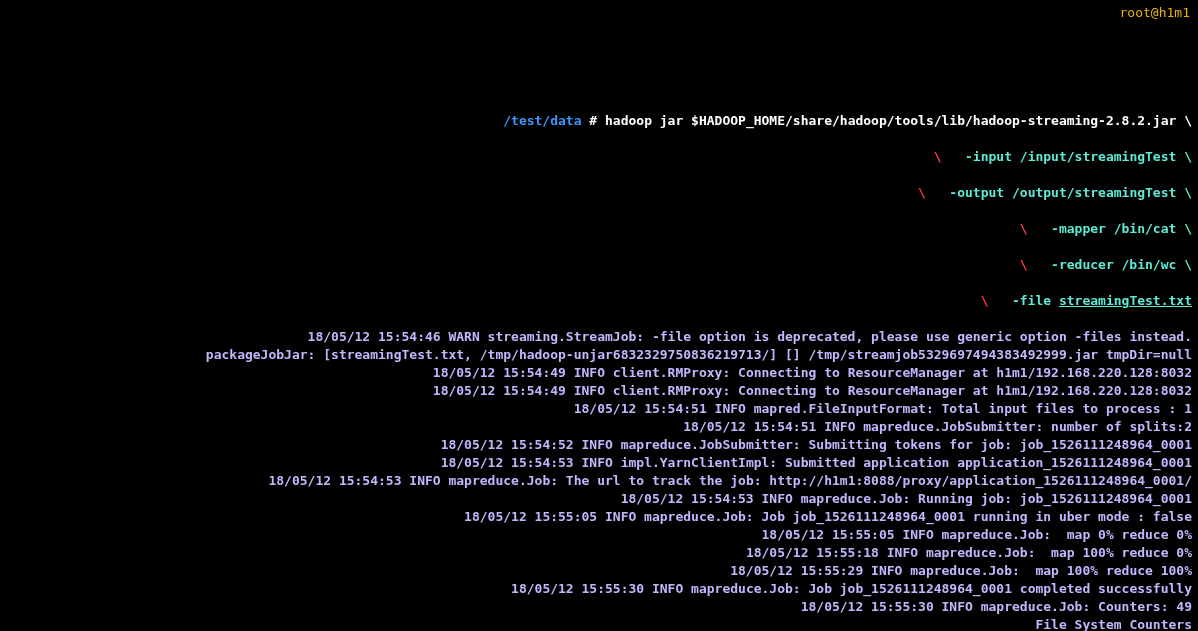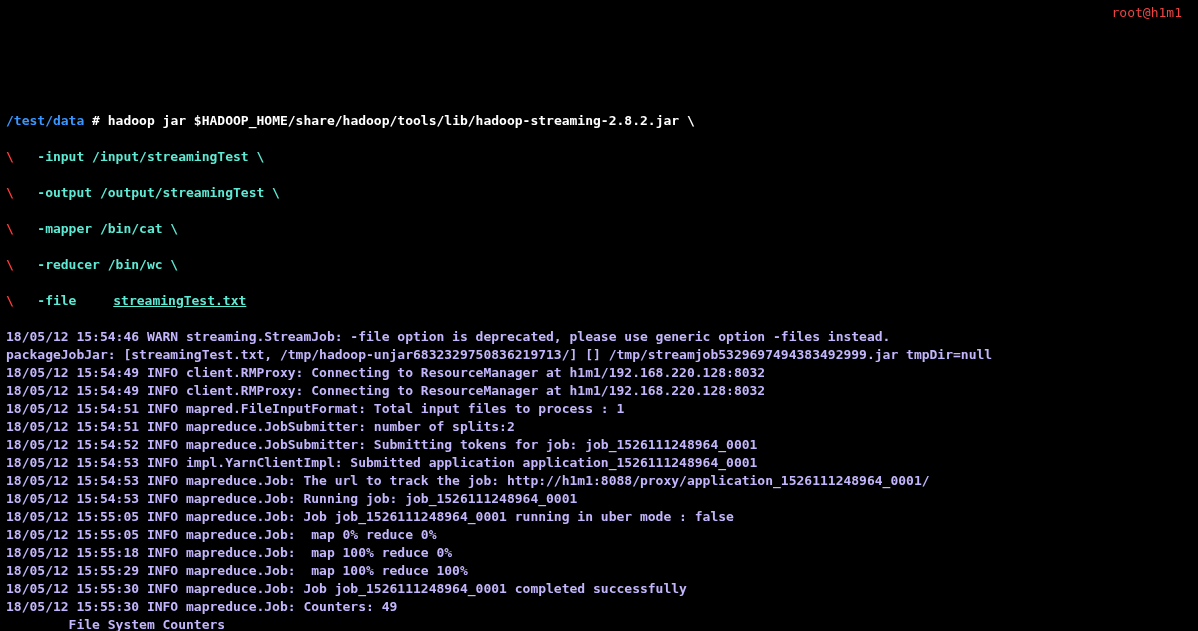--- a/index.html
+++ b/index.html
@@ -7,33 +7,33 @@
     background: #000;
     color: #fff;
     font-family: "Menlo", "Consolas", "DejaVu Sans Mono", monospace;
     font-size: 13px;
     line-height: 18px;
     padding: 4px 6px;
     width: 1198px;
     overflow: hidden;
     white-space: pre;
   }
-  .line { display: block; }
+  .line { display: block; text-align: right; }
   .cwd { color: #3a96ff; font-weight: bold; }
   .hash { color: #fff; font-weight: bold; }
   .cmd { color: #fff; font-weight: bold; }
   .cont { color: #ff3b3b; font-weight: bold; }
   .arg { color: #5eead4; font-weight: bold; }
-  .ul { text-decoration: underline; margin-left: 29px; }
+  .ul { text-decoration: underline; }
   .out { color: #c4b5fd; font-weight: bold; }
   .host-label {
     position: absolute;
     top: 4px;
-    right: 16px;
-    color: #ef4444;
+    right: 8px;
+    color: #eab308;
     font-weight: normal;
   }
 </style>
 </head>
 <body>
 
 
 
 <span class="host-label">root@h1m1</span>
 

